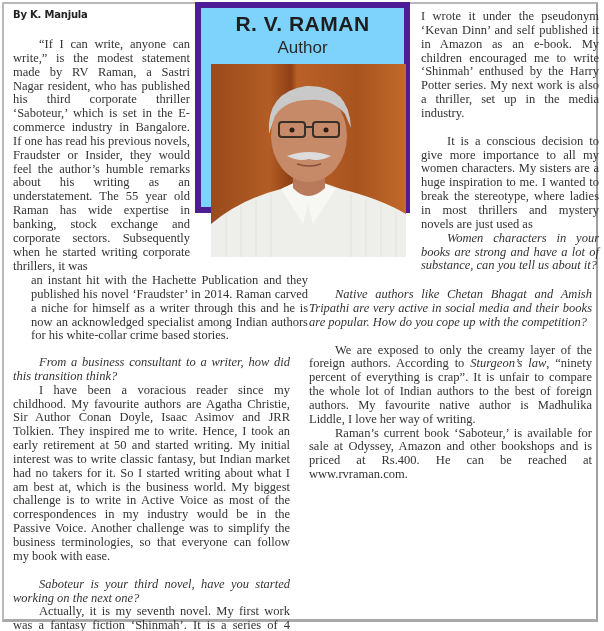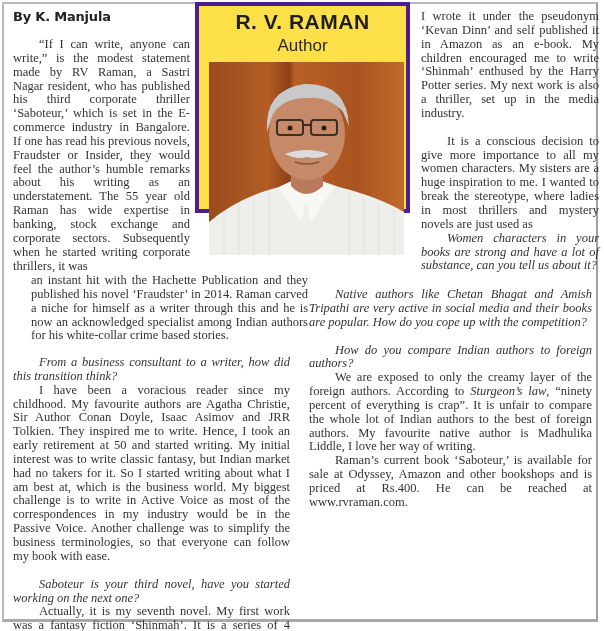--- a/index.html
+++ b/index.html
@@ -2,30 +2,30 @@
 <html><head>
 <meta charset="utf-8">
 <style>
   html, body { margin:0; padding:0; background:#ffffff; }
   body { width:604px; height:631px; position:relative; overflow:hidden;
          font-family:"DejaVu Serif", "Liberation Serif", serif; color:#2a2a2a; }
   .frame { position:absolute; left:2px; top:2px; width:596px; height:620px;
            border:2px solid #b9b9b9; border-right-color:#a0a0a0; border-bottom:3px solid #a9a9a9;
            background:#fff; box-sizing:border-box; }
   .byline { position:absolute; left:13px; top:9px; font-family:"DejaVu Sans","Liberation Sans",sans-serif;
-            font-weight:bold; font-size:13px; color:#222; letter-spacing:-0.2px; }
+            font-weight:bold; font-size:10px; color:#222; letter-spacing:-0.2px; }
   .txt { position:absolute; font-family:"Liberation Serif","DejaVu Serif",serif; font-size:12.5px;
          line-height:13.85px; color:#333; text-align:justify; text-align-last:left; }
   .txt p { margin:0; }
   .indent { text-indent:26px; }
   .q { font-style:italic; }
   .gap { height:14px; }
   
   .photo-box { position:absolute; left:195px; top:2px; width:215px; height:211px;
-               background:#fde047; border:4px solid #4c1d95; box-sizing:border-box; }
+               background:#7dd3fc; border:6px solid #4c1d95; box-sizing:border-box; }
   .name { position:absolute; left:0; width:100%; top:4px; text-align:center;
           font-family:"Liberation Sans","DejaVu Sans",sans-serif; font-weight:bold; font-size:21px;
           letter-spacing:0.5px; color:#1e1e1e; }
   .role { position:absolute; left:0; width:100%; top:30px; text-align:center;
           font-family:"Liberation Sans","DejaVu Sans",sans-serif; font-size:17px; color:#2a2a2a; }
   .photo { position:absolute; left:10px; top:56px; width:195px; height:193px; overflow:hidden;
            background:linear-gradient(90deg,#9a4a1c 0%,#b35d25 30%,#8e3f16 41%,#b86027 44%,#a9531f 75%,#c06a2c 100%); }
   .photo svg { position:absolute; left:0; top:0; }
 </style>
 </head>
@@ -92,16 +92,15 @@
   <p>I wrote it under the pseudonym ‘Kevan Dinn’ and self published it in Amazon as an e-book. My children encouraged me to write ‘Shinmah’ enthused by the Harry Potter series. My next work is also a thriller, set up in the media industry.</p>
   <div class="gap"></div>
   <p class="indent">It is a conscious decision to give more importance to all my women characters. My sisters are a huge inspiration to me. I wanted to break the stereotype, where ladies in most thrillers and mystery novels are just used as</p>
   <p class="indent q">Women characters in your books are strong and have a lot of substance, can you tell us about it?</p>
 </div>
 
 <div class="txt" style="left:309px; top:274px; width:283px;">
   <div class="gap"></div>
   <p class="indent q">Native authors like Chetan Bhagat and Amish Tripathi are very active in social media and their books are popular. How do you cope up with the competition?</p>
   <div class="gap"></div>
-  <p class="indent q">How do you compare Indian authors to foreign authors?</p>
   <p class="indent"><span>We are exposed to only the creamy layer of the foreign authors. According to </span><em>Sturgeon’s law</em><span>, “ninety percent of everything is crap”. It is unfair to compare the whole lot of Indian authors to the best of foreign authors. My favourite native author is Madhulika Liddle, I love her way of writing.</span></p>
   <p class="indent">Raman’s current book ‘Saboteur,’ is available for sale at Odyssey, Amazon and other bookshops and is priced at Rs.400. He can be reached at www.rvraman.com.</p>
 </div>
 
 </body></html>

